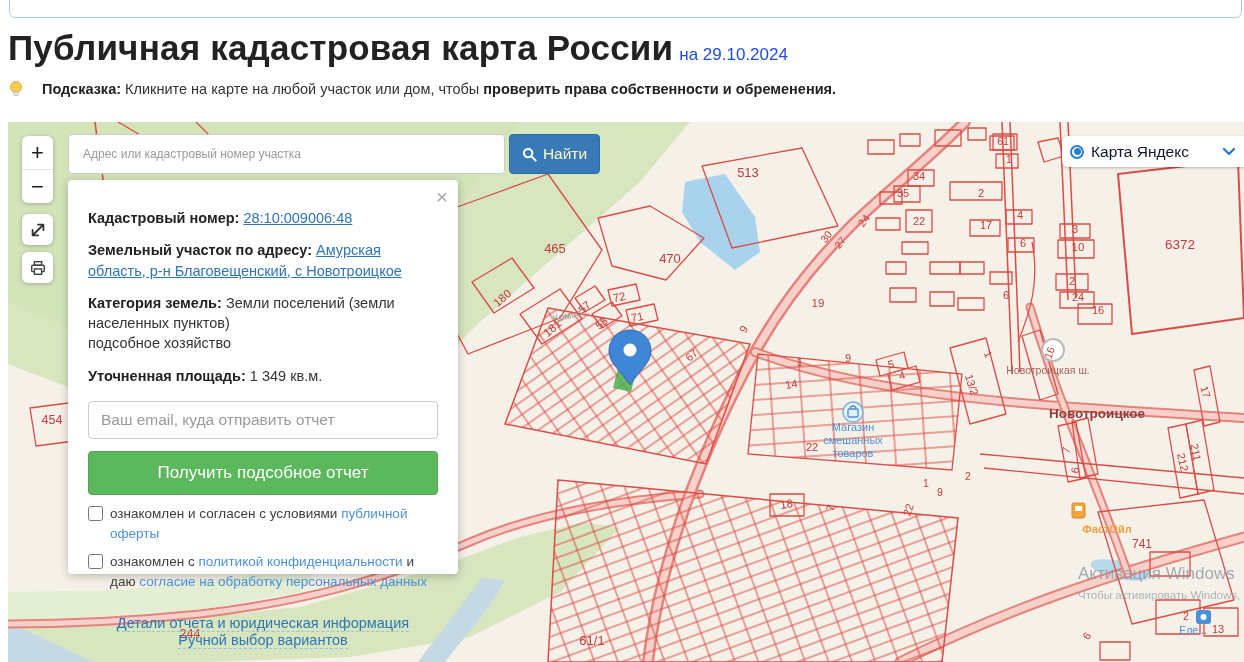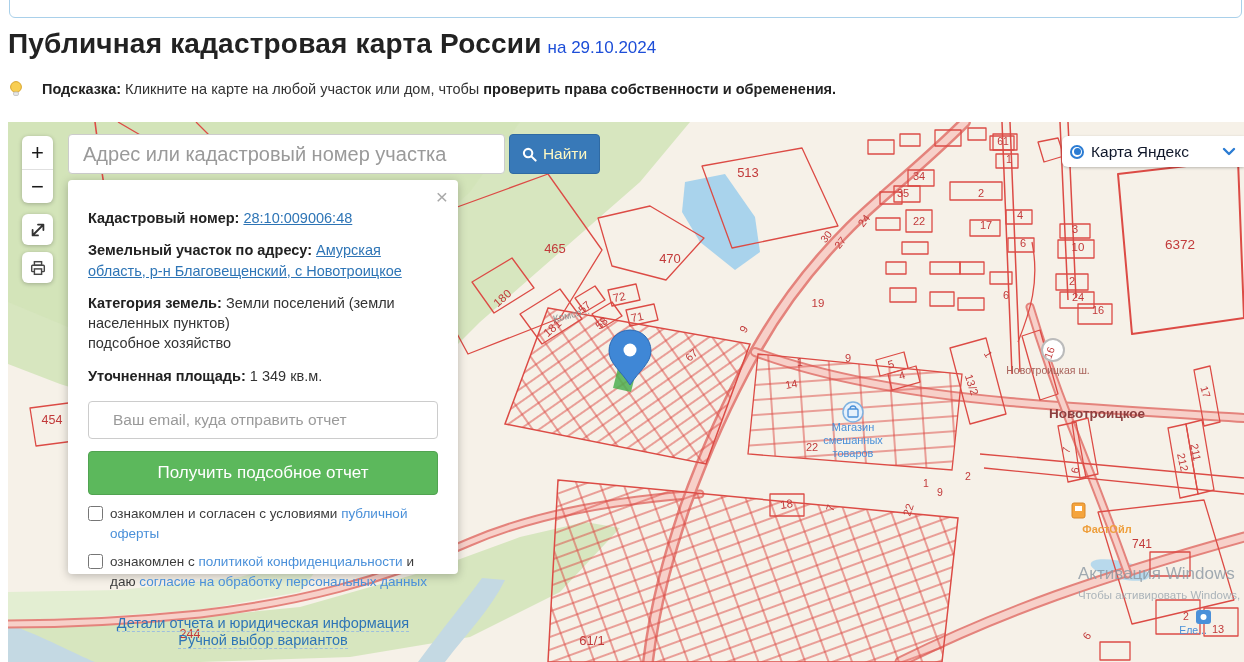--- a/index.html
+++ b/index.html
@@ -6,21 +6,21 @@
   html,body { width:1244px; height:662px; overflow:hidden; background:#fff;
     font-family:"Liberation Sans", sans-serif; }
   .stage { position:relative; width:1244px; height:662px; overflow:hidden; }
 
   
   .top-strip { position:absolute; left:9px; top:-7px; width:1233px; height:25px;
     background:#fff; border:1px solid #a9d0ea; border-radius:6px; }
 
   
   .hdr { position:absolute; left:8px; top:28px; width:1230px; }
-  .title { font-size:28px; color:#222; font-weight:700; letter-spacing:.2px; display:inline; }
+  .title { font-size:35px; color:#222; font-weight:700; letter-spacing:.2px; display:inline; }
   .title-date { font-size:17px; color:#1d4ed8; font-weight:400; margin-left:6px; }
   .hint { position:absolute; left:8px; top:80px; font-size:14.5px; color:#333; display:flex; align-items:center; gap:18px; }
   .hint b { color:#222; }
 
   
   .map { position:absolute; left:8px; top:122px; width:1236px; height:540px; overflow:hidden; background:#f6f1e8; }
   .map svg.base { position:absolute; left:0; top:0; }
 
   
   .zoomctl { position:absolute; left:14px; top:14px; width:31px; background:#fff;
@@ -28,21 +28,21 @@
   .zoomctl .zb { height:33px; display:flex; align-items:center; justify-content:center;
     font-size:22px; color:#1a1a1a; cursor:pointer; }
   .zoomctl .sep { height:1px; background:#e0e0e0; }
   .sqbtn { position:absolute; left:14px; width:31px; height:31px; background:#fff; border-radius:6px;
     box-shadow:0 1px 4px rgba(0,0,0,.25); display:flex; align-items:center; justify-content:center; cursor:pointer; }
   .fsbtn { top:92px; } .prbtn { top:130px; }
 
   
   .search { position:absolute; left:60px; top:12px; display:flex; }
   .search input { width:437px; height:40px; border:1px solid #ccc; border-radius:4px;
-    padding:0 14px; font-size:20px; color:#333; background:#fff; outline:none;
+    padding:0 14px; font-size:12px; color:#333; background:#fff; outline:none;
     font-family:"Liberation Sans",sans-serif; }
   .search input::placeholder { color:#9a9a9a; }
   .findbtn { margin-left:4px; width:91px; height:40px; background:#3879b8; border:1px solid #2f6aa3;
     border-radius:4px; color:#fef9c3; font-size:15.5px; display:flex; align-items:center;
     justify-content:center; gap:6px; cursor:pointer; }
 
   
   .layers { position:absolute; left:1054px; top:14px; width:182px; height:31px; background:#fff;
     border-radius:6px 0 0 6px; box-shadow:0 1px 3px rgba(0,0,0,.25); display:flex;
     align-items:center; padding:0 8px; gap:7px; cursor:pointer; }
@@ -53,21 +53,21 @@
 
   
   .popup { position:absolute; left:60px; top:58px; width:390px; height:394px; background:#fff;
     border-radius:4px; box-shadow:0 2px 10px rgba(0,0,0,.25); padding:16px 20px 14px; font-size:14.5px; color:#333; }
   .popup .close { position:absolute; right:10px; top:6px; font-size:21px; color:#a9a9a9; cursor:pointer; line-height:1; }
   .popup p { margin:12px 0 11px; line-height:1.4; }
   .popup b { color:#222; }
   .popup a { color:#2e75b6; text-decoration:underline; cursor:pointer; }
   .popup .plain { color:#333; }
   .popup input[type=email] { width:100%; height:38px; border:1px solid #ccc; border-radius:4px;
-    padding:0 24px; font-size:15.5px; color:#333; outline:none; margin:4px 0 12px;
+    padding:0 12px; font-size:15.5px; color:#333; outline:none; margin:4px 0 12px;
     font-family:"Liberation Sans",sans-serif; }
   .popup input[type=email]::placeholder { color:#9a9a9a; }
   .bigbtn { width:100%; height:44px; background:#5cb85c; border:1px solid #51a351; border-radius:4px;
     color:#fff; font-size:17px; cursor:pointer; font-family:"Liberation Sans",sans-serif; }
   .cbrow { display:flex; gap:7px; margin-top:9px; font-size:13.5px; line-height:1.45; color:#3c3c3c; }
   .cbrow input { width:15px; height:15px; margin-top:2px; flex:none; cursor:pointer; }
   .cbrow a { text-decoration:none; color:#4a90d9; }
   .dlinks { margin-top:24px; text-align:center; font-size:14.5px; }
   .dlinks a { color:#2e75b6; text-decoration:none; border-bottom:1px dashed #9dbfde;
     cursor:pointer; display:inline-block; }

